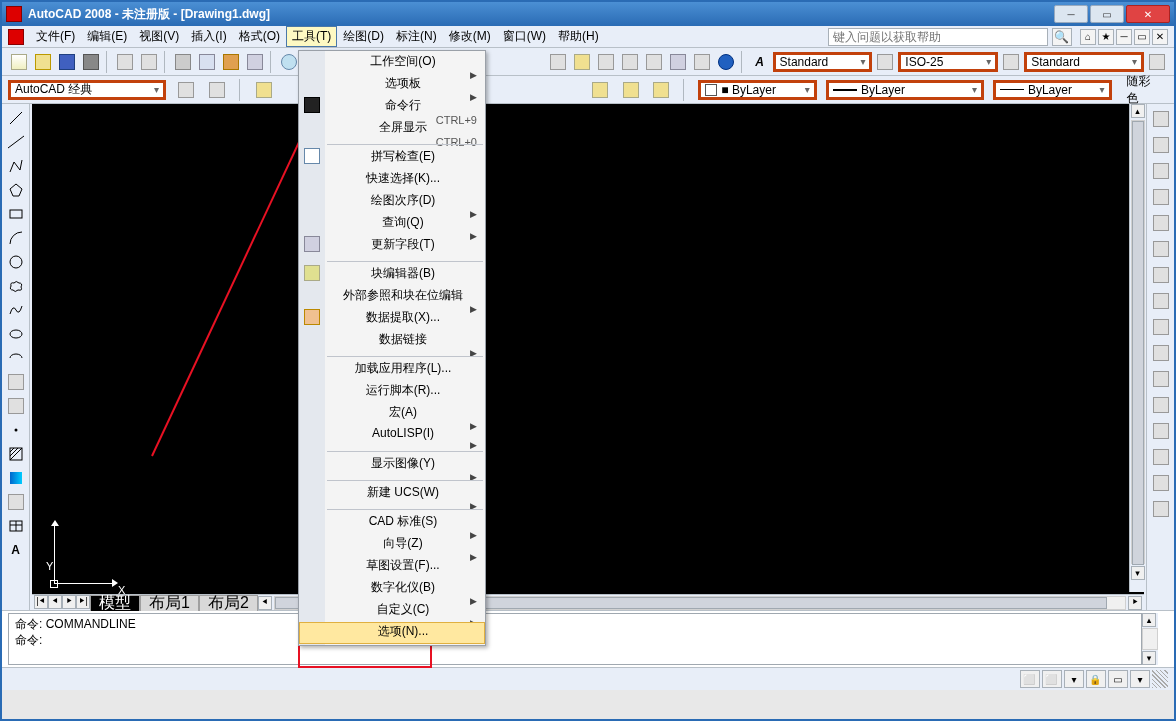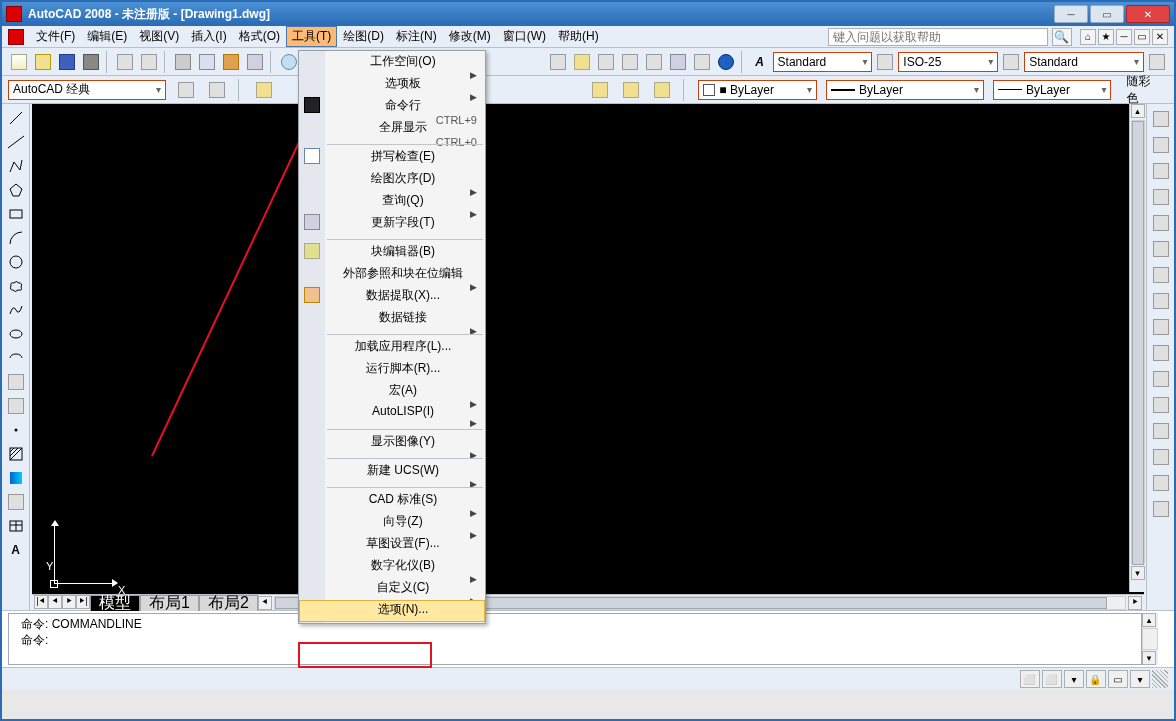--- a/index.html
+++ b/index.html
@@ -8,39 +8,39 @@
 .titlebar { height: 24px; background: linear-gradient(#4b8fd4, #2a6bb4); color: #fff; display: flex; align-items: center; padding: 0 4px; }
 .titlebar .app-icon { width: 16px; height: 16px; background: #d00; margin-right: 6px; border: 1px solid #800; }
 .titlebar .title { flex: 1; font-weight: bold; }
 .window-btns { display: flex; gap: 2px; }
 .window-btns div { width: 34px; height: 18px; background: #dce6f0; border: 1px solid #98aabf; border-radius: 2px; display:flex;align-items:center;justify-content:center;font-family:Arial;font-size:10px;color:#333; }
 .window-btns .close { background: #e04343; color:#fff; border-color:#a22; width:44px; }
 
 .menubar { height: 22px; background: #e8eef8; border-bottom: 1px solid #b8c0c8; display:flex; align-items:center; padding:0 6px; position:relative; }
 .menu-doc-icon { width:16px; height:16px; background:#d00; margin-right:6px; border:1px solid #800; }
 .menu-item { padding: 2px 6px; cursor: default; }
-.menu-item.active { background:#fdba74; border:1px solid #4b78a8; padding:1px 5px; }
+.menu-item.active { background:#fef9c3; border:1px solid #4b78a8; padding:1px 5px; }
 .help-input { margin-left:auto; width:220px; height:18px; border:1px solid #a8b0b8; background:#fff; padding:0 4px; color:#888; }
 .doc-controls { display:flex; gap:2px; margin-left:8px; }
 .doc-controls span { width:16px; height:16px; border:1px solid #a8b0b8; background:#f4f4f4; display:flex;align-items:center;justify-content:center;font-size:10px; }
 .search-control { width:20px; height:18px; border:1px solid #a8b0b8; background:#f4f4f4; margin-left:4px; display:flex;align-items:center;justify-content:center; }
 
 .toolbar { height: 28px; background:#e8eef8; border-bottom:1px solid #b8c0c8; display:flex; align-items:center; padding:0 6px; gap:2px; }
 .tb-btn { width:22px; height:22px; border:1px solid transparent; display:flex;align-items:center;justify-content:center; }
 .tb-sep { width:4px; height:22px; border-left:1px solid #b0b8c0; margin:0 2px; }
 .tb-icon { width:16px; height:16px; }
 .ic-new{background:linear-gradient(#fff,#f0f0c0);border:1px solid #aa8;} .ic-open{background:#f0e090;border:1px solid #b90;}
 .ic-save{background:#4060c0;border:1px solid #204080;} .ic-print{background:#888;border:1px solid #555;}
 .ic-cut{background:#ccc;border:1px solid #888;} .ic-copy{background:#d8e0f0;border:1px solid #889;}
 .ic-paste{background:#e0a050;border:1px solid #a70;} .ic-undo{background:#c0e0f0;border:1px solid #68a;border-radius:50%;}
 .ic-redo{background:#c0e0f0;border:1px solid #68a;border-radius:50%;} .ic-generic{background:#e0e0e0;border:1px solid #999;}
 .ic-layer{background:#f0e090;border:1px solid #aa8;} .ic-prop{background:#d0d0e0;border:1px solid #889;}
 .ic-help{background:#2060c0;border:1px solid #003080;border-radius:50%;}
 
-.wide-combo { height:20px; border:1px solid #c2410c; background:#fff; display:flex; align-items:center; padding:0 4px; font-family:"Courier New",monospace; }
+.wide-combo { height:20px; border:3px solid #c2410c; background:#fff; display:flex; align-items:center; padding:0 4px; font-family:"Courier New",monospace; }
 .wide-combo.s100{width:100px;} .wide-combo.s120{width:120px;} .wide-combo.s160{width:160px;}
 .wide-combo .dd { margin-left:auto; font-size:10px; color:#666; }
 
 .toolbar2 { height: 28px; background:#e8eef8; border-bottom:1px solid #b8c0c8; display:flex; align-items:center; padding:0 6px; gap:9px; }
 
 .main-area { position: relative; height: 506px; display:flex; }
 .left-tools { width:28px; background:#e8eef8; border-right:1px solid #b8c0c8; display:flex; flex-direction:column; align-items:center; padding:4px 0; gap:4px; }
 .left-tools .tb-btn { height:20px; width:22px; }
 .right-tools { width:28px; background:#e8eef8; border-left:1px solid #b8c0c8; display:flex; flex-direction:column; align-items:center; padding:4px 0; gap:4px; }
 .canvas-wrap { flex:1; display:flex; flex-direction:column; background:#e8eef8; }
@@ -60,21 +60,21 @@
 .tabs .nav{width:14px;height:14px;border:1px solid #a8b0b8;background:#f0f0f0;display:flex;align-items:center;justify-content:center;font-size:9px;}
 .tabs .tab{padding:0 8px;height:16px;background:#d8d8d8;border:1px solid #a0a0a0;border-bottom:none;font-size:16px;display:flex;align-items:center;}
 .tabs .tab.active{background:#000;color:#fff;}
 
 .canvas-scroll-v { position:absolute; right:29px; top:0; bottom:18px; width:16px; background:#e8eef8; border-left:1px solid #b8c0c8; }
 .canvas-scroll-v .sb-btn{width:14px;height:14px;border:1px solid #a8b0b8;background:#f0f0f0;display:flex;align-items:center;justify-content:center;font-size:9px;margin:0 auto;}
 .canvas-scroll-v .track{width:14px;background:#f0f0f0;border:1px solid #d0d0d0;margin:2px auto;position:relative;height:444px;}
 .canvas-scroll-v .thumb{width:12px;height:444px;background:#d0d4dc;border:1px solid #a0a8b0;}
 
 .cmdline-area { border-top:1px solid #b8c0c8; background:#fff; padding:2px 0 2px 6px; display:flex; }
-.cmdline-box { flex:1; border:1px solid #a0a8b0; background:#fff; padding:2px 12px; font-family:"SimSun",monospace; font-size:12px; height:52px; }
+.cmdline-box { flex:1; border:1px solid #a0a8b0; background:#fff; padding:2px 6px; font-family:"SimSun",monospace; font-size:12px; height:52px; }
 .cmdline-box div{line-height:16px;}
 .cmd-scroll { width:16px; background:#e8eef8; display:flex;flex-direction:column;margin-right:2px; }
 .cmd-scroll .sb-btn{width:14px;height:14px;border:1px solid #a8b0b8;background:#f0f0f0;display:flex;align-items:center;justify-content:center;font-size:9px;}
 .cmd-scroll .track{flex:1;background:#f0f0f0;border:1px solid #d0d0d0;margin:1px 0;}
 .cmd-grip{width:14px;}
 
 .statusbar { height: 23px; background: #e8eef8; border-top:1px solid #b8c0c8; display:flex; align-items:center; padding:0 6px; gap:4px; }
 .sb-right{margin-left:auto;display:flex;gap:2px;}
 .sb-right .btn{width:20px;height:18px;border:1px solid #a8b0b8;background:#f0f0f0;display:flex;align-items:center;justify-content:center;font-size:10px;}
 .sb-right .grip{width:16px;height:18px;background:repeating-linear-gradient(45deg,#aaa,#aaa 1px,transparent 1px,transparent 3px);}
@@ -484,20 +484,23 @@
     <div class="dd-item">
       <span>全屏显示</span>
       <span class="shortcut">CTRL+0</span>
     </div>
     <div class="dd-sep"></div>
     <div class="dd-item">
       <div class="dd-icon di-abc"></div>
       <span>拼写检查(E)</span>
     </div>
     <div class="dd-item">
+      <span>快速选择(K)...</span>
+    </div>
+    <div class="dd-item">
       <span>绘图次序(D)</span>
       <span class="sub">▶</span>
     </div>
     <div class="dd-item">
       <span>查询(Q)</span>
       <span class="sub">▶</span>
     </div>
     <div class="dd-item">
       <div class="dd-icon di-generic"></div>
       <span>更新字段(T)</span>

